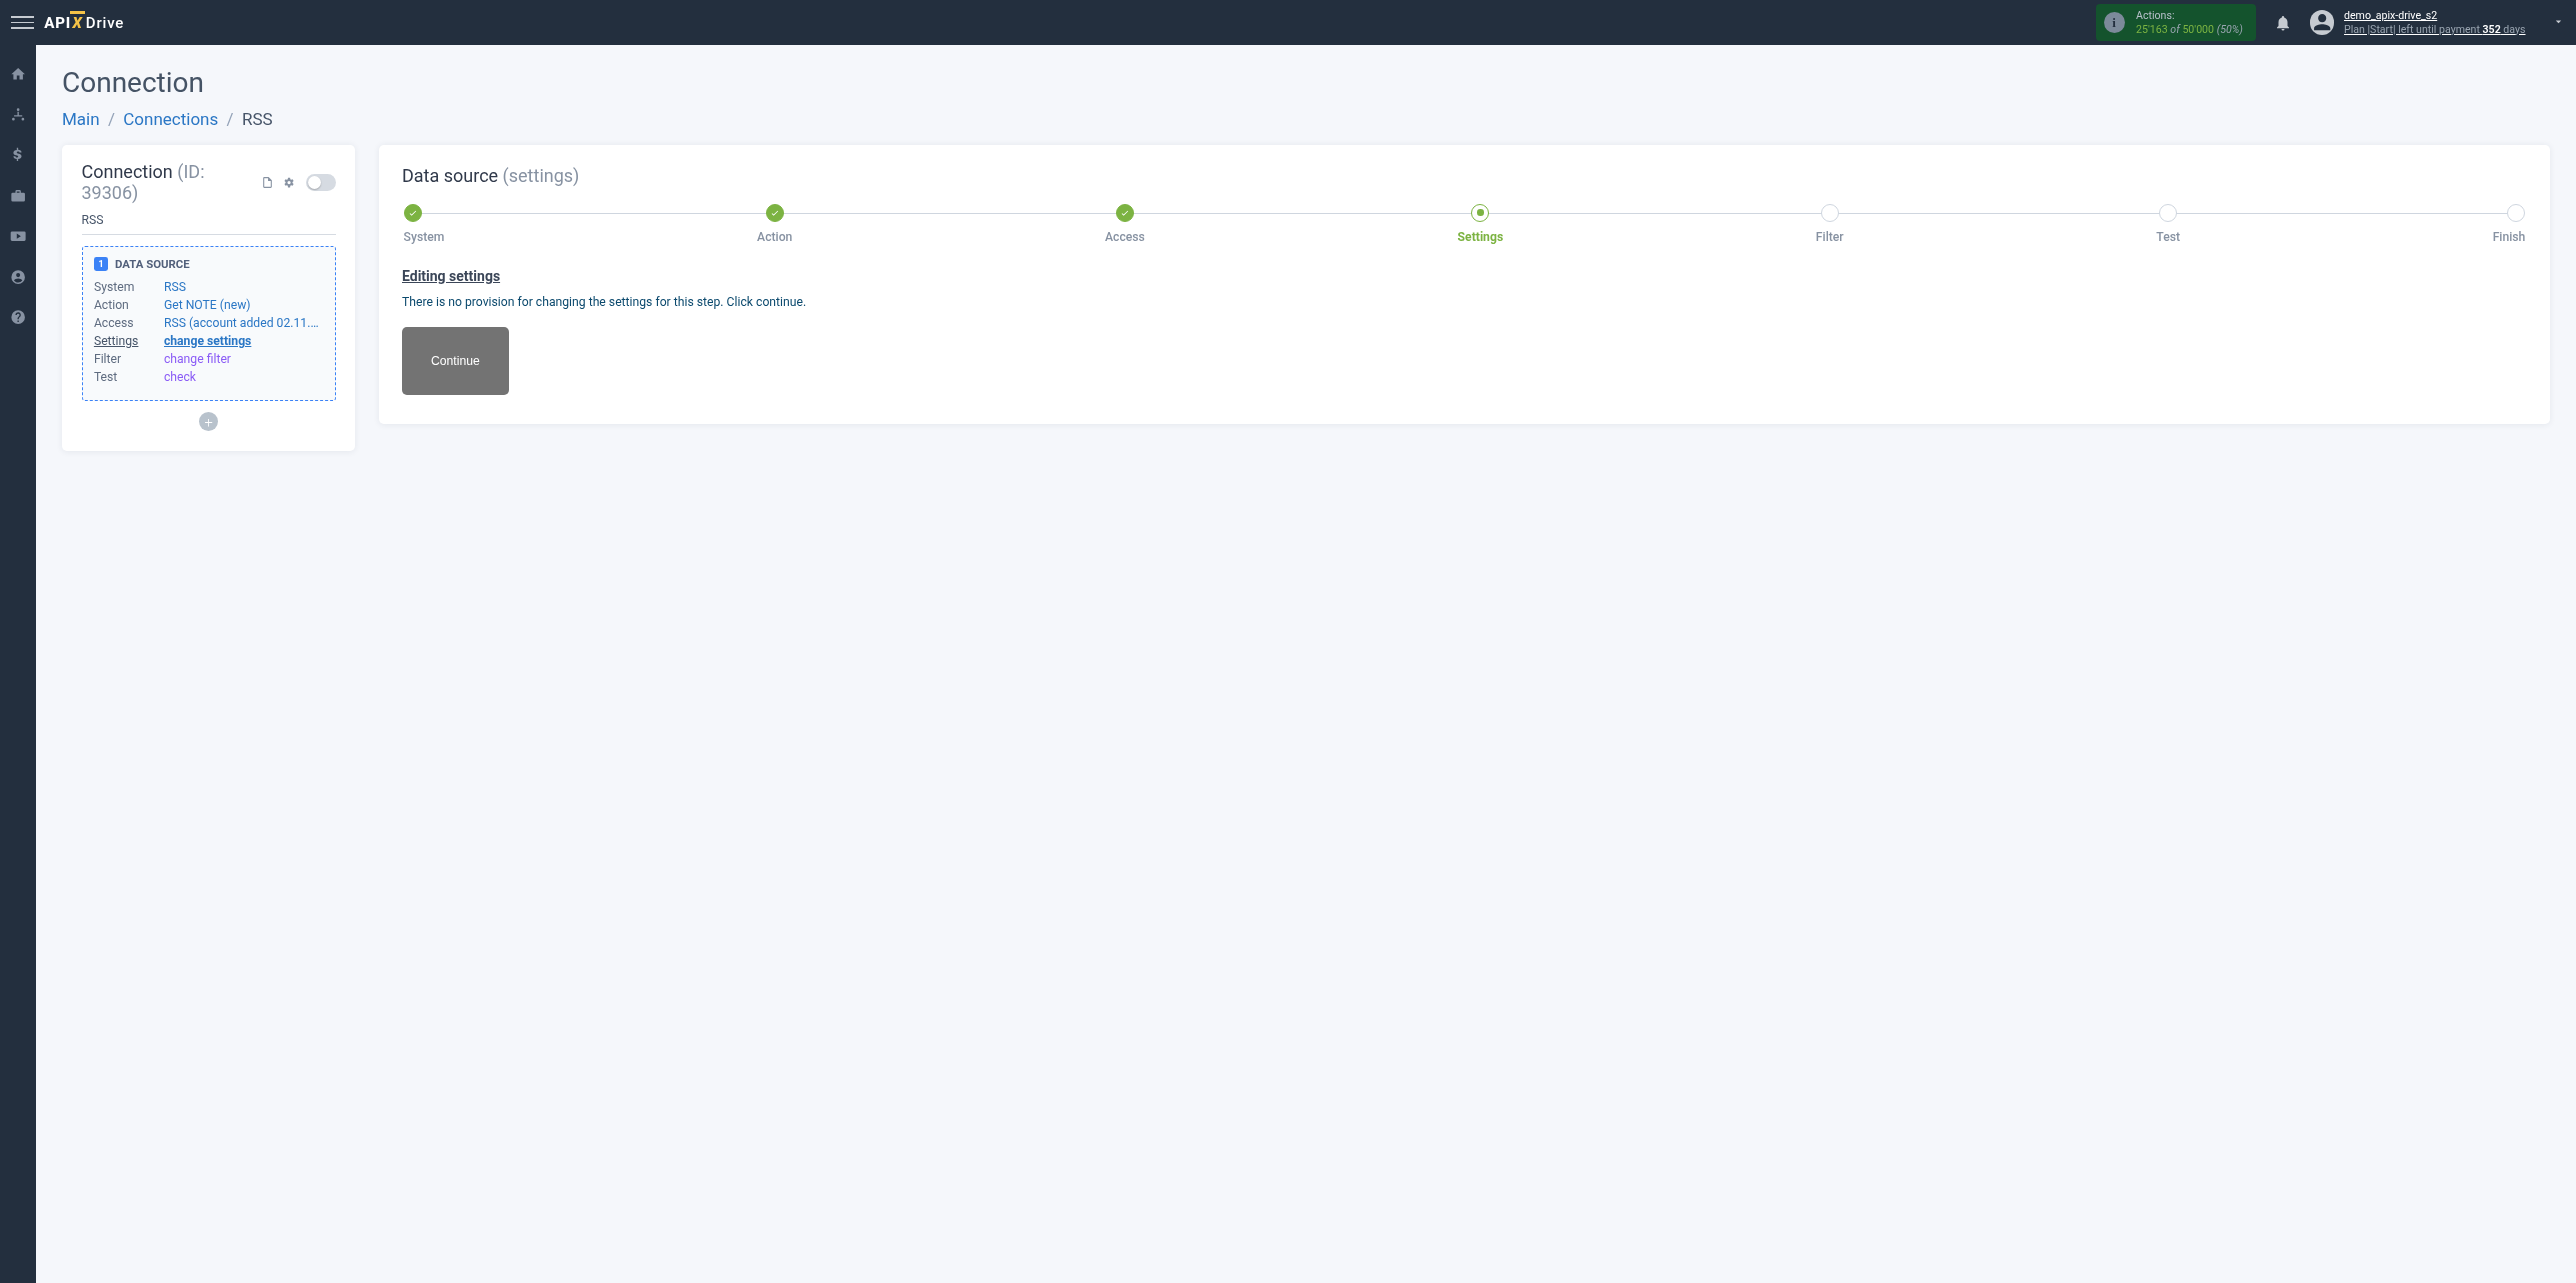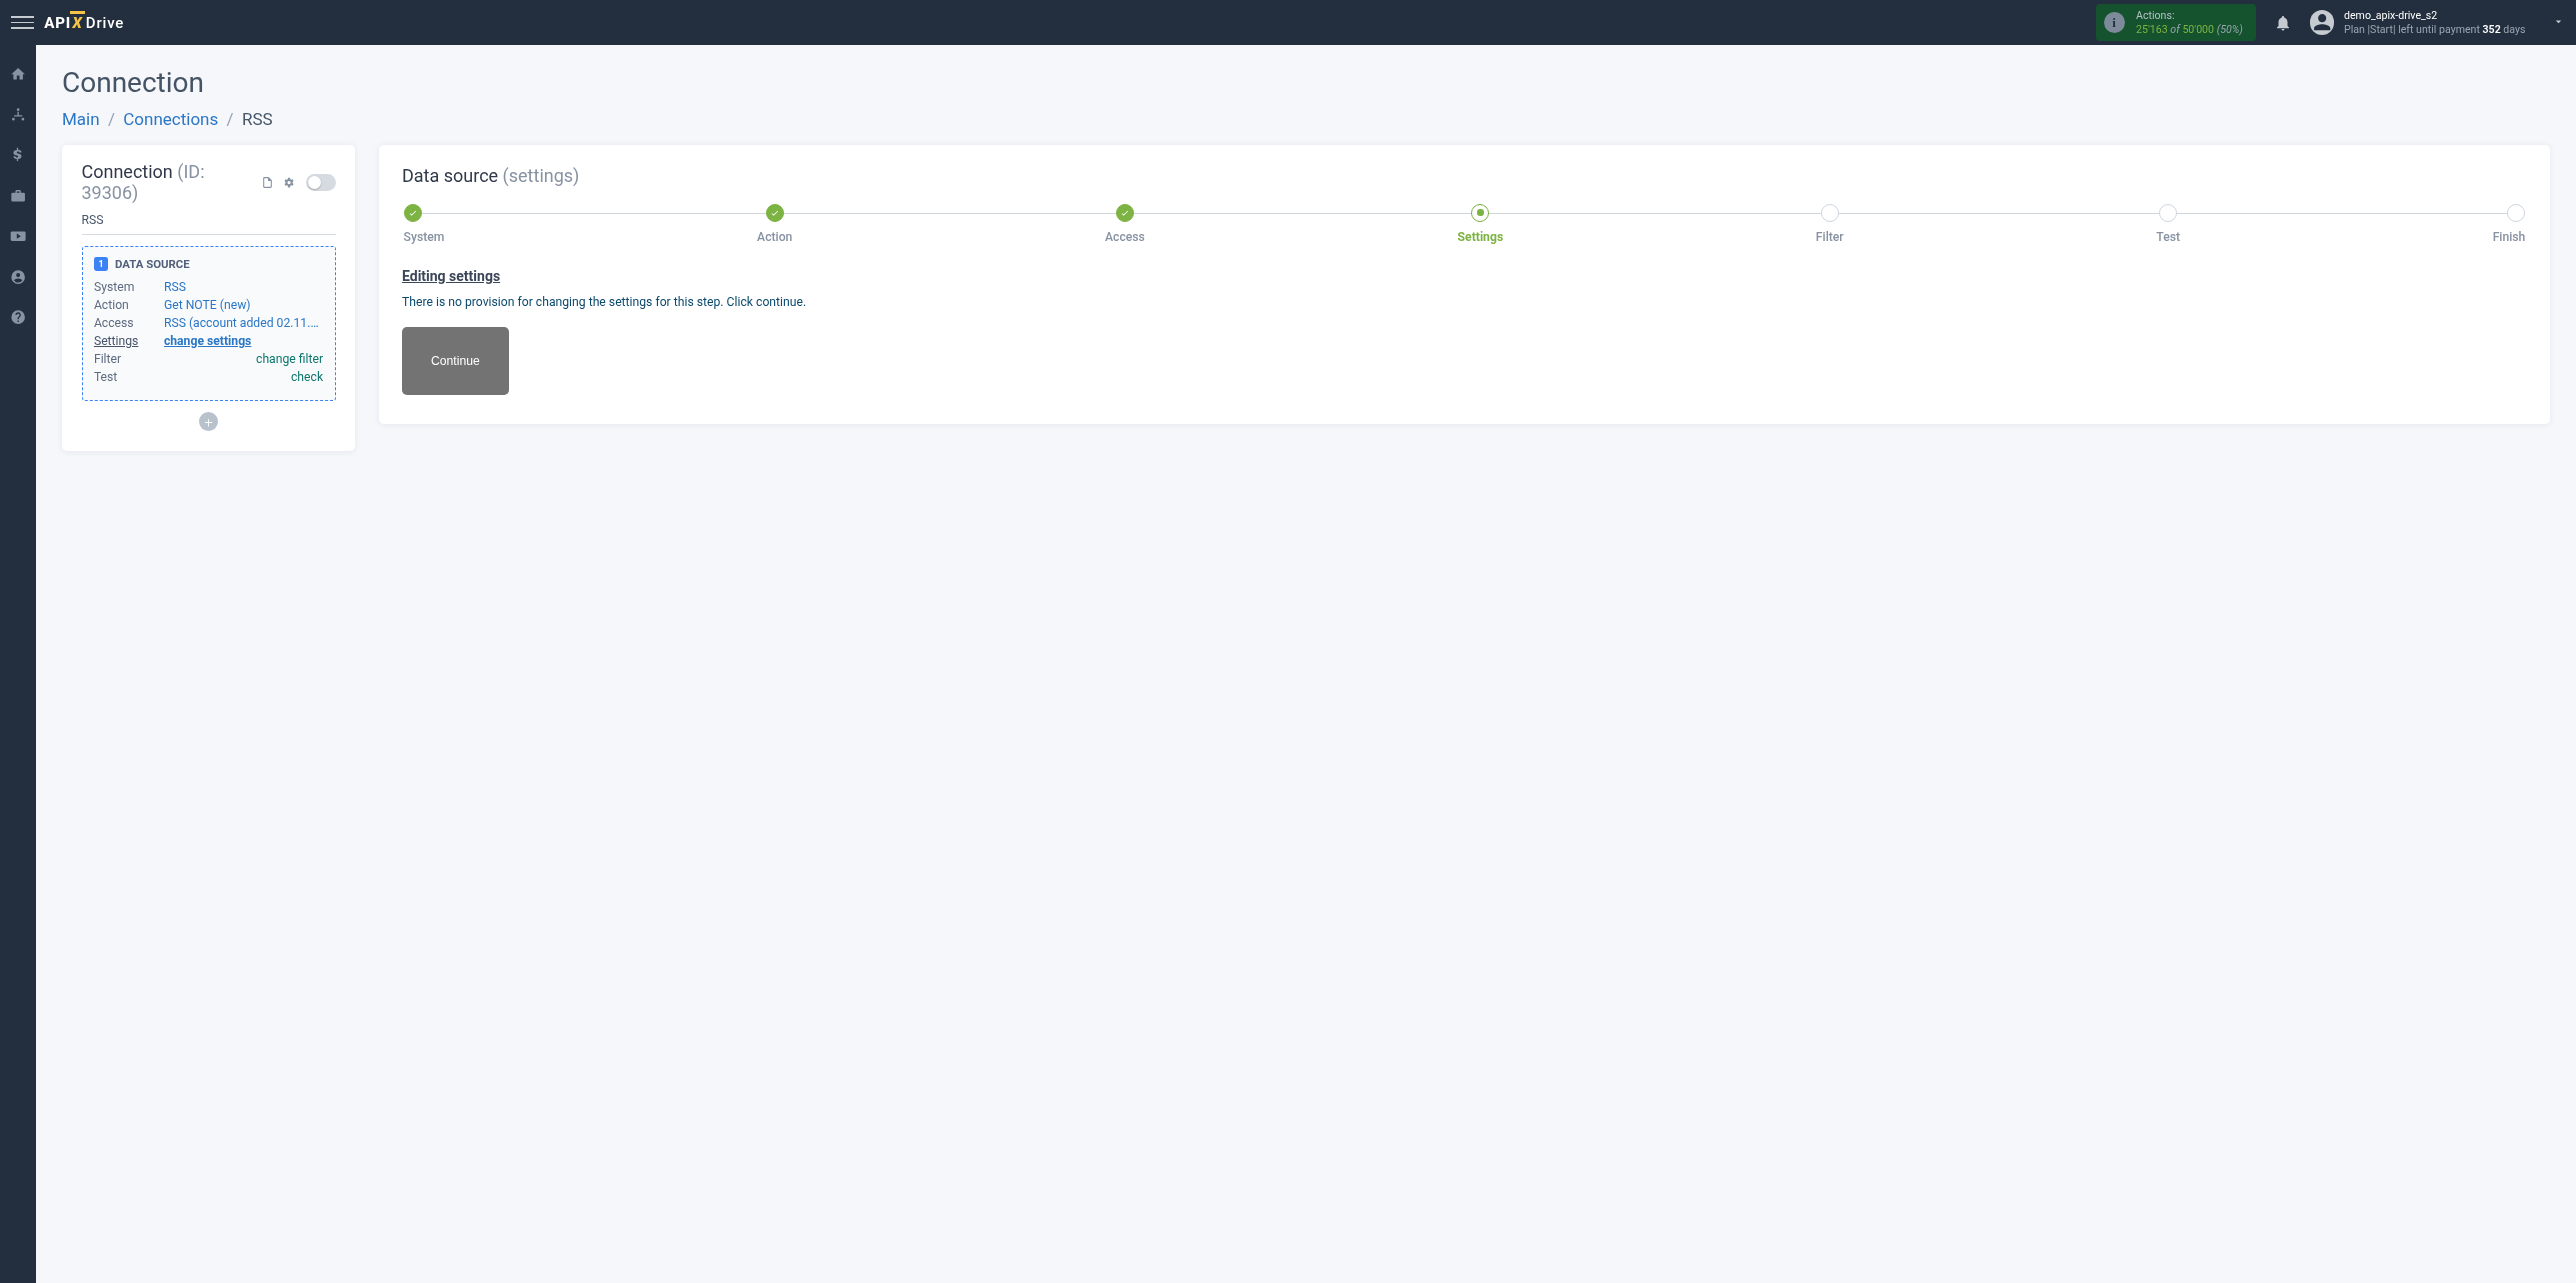--- a/index.html
+++ b/index.html
@@ -74,20 +74,21 @@
 .actions-text .total { color: #7cb342; }
 .actions-text .pct { color: #9aa5b1; font-style: italic; }
 .bell-icon {
   width: 18px; height: 18px; display: flex; align-items: center; justify-content: center;
   margin-right: 18px;
 }
 .bell-icon svg { fill: #c6cbd1; }
 .user-block {
   display: flex; align-items: center; gap: 9.8px;
   cursor: pointer;
+  text-decoration: underline;
 }
 .user-avatar {
   width: 24.4px; height: 24.4px; border-radius: 50%;
   background: #c6cbd1;
   display: flex; align-items: center; justify-content: center;
 }
 .user-avatar svg { fill: #232f3e; }
 .user-meta { font-size: 10.6px; line-height: 1.3; }
 .user-meta .uname { color: #fff; }
 .user-meta .plan { color: #9aa5b1; }
@@ -184,21 +185,21 @@
 }
 .ds-badge {
   width: 14.6px; height: 14.6px; background: #3b82f6; color: #fff;
   font-size: 9px; font-weight: 700; border-radius: 2.4px;
   display: flex; align-items: center; justify-content: center;
 }
 .ds-row { display: flex; font-size: 12.2px; margin-bottom: 4.1px; }
 .ds-row .k { width: 70px; color: #5f6c80; }
 .ds-row .v { flex: 1; white-space: nowrap; overflow: hidden; text-overflow: ellipsis; }
 .ds-row .v.link { color: #2b77c5; }
-.ds-row .v.muted { color: #0f766e; text-align: right; }
+.ds-row .v.muted { color: #8b5cf6; }
 .ds-row.current .k { text-decoration: underline; color: #475569; }
 .ds-row.current .v { color: #2b77c5; font-weight: 700; text-decoration: underline; }
 .add-circle {
   width: 19.5px; height: 19.5px; border-radius: 50%;
   background: #b8c2cc; color: #fff; font-size: 14.6px; font-weight: 300;
   display: flex; align-items: center; justify-content: center;
   margin: 11.4px auto 0; cursor: pointer;
 }
 
 .card-right {

